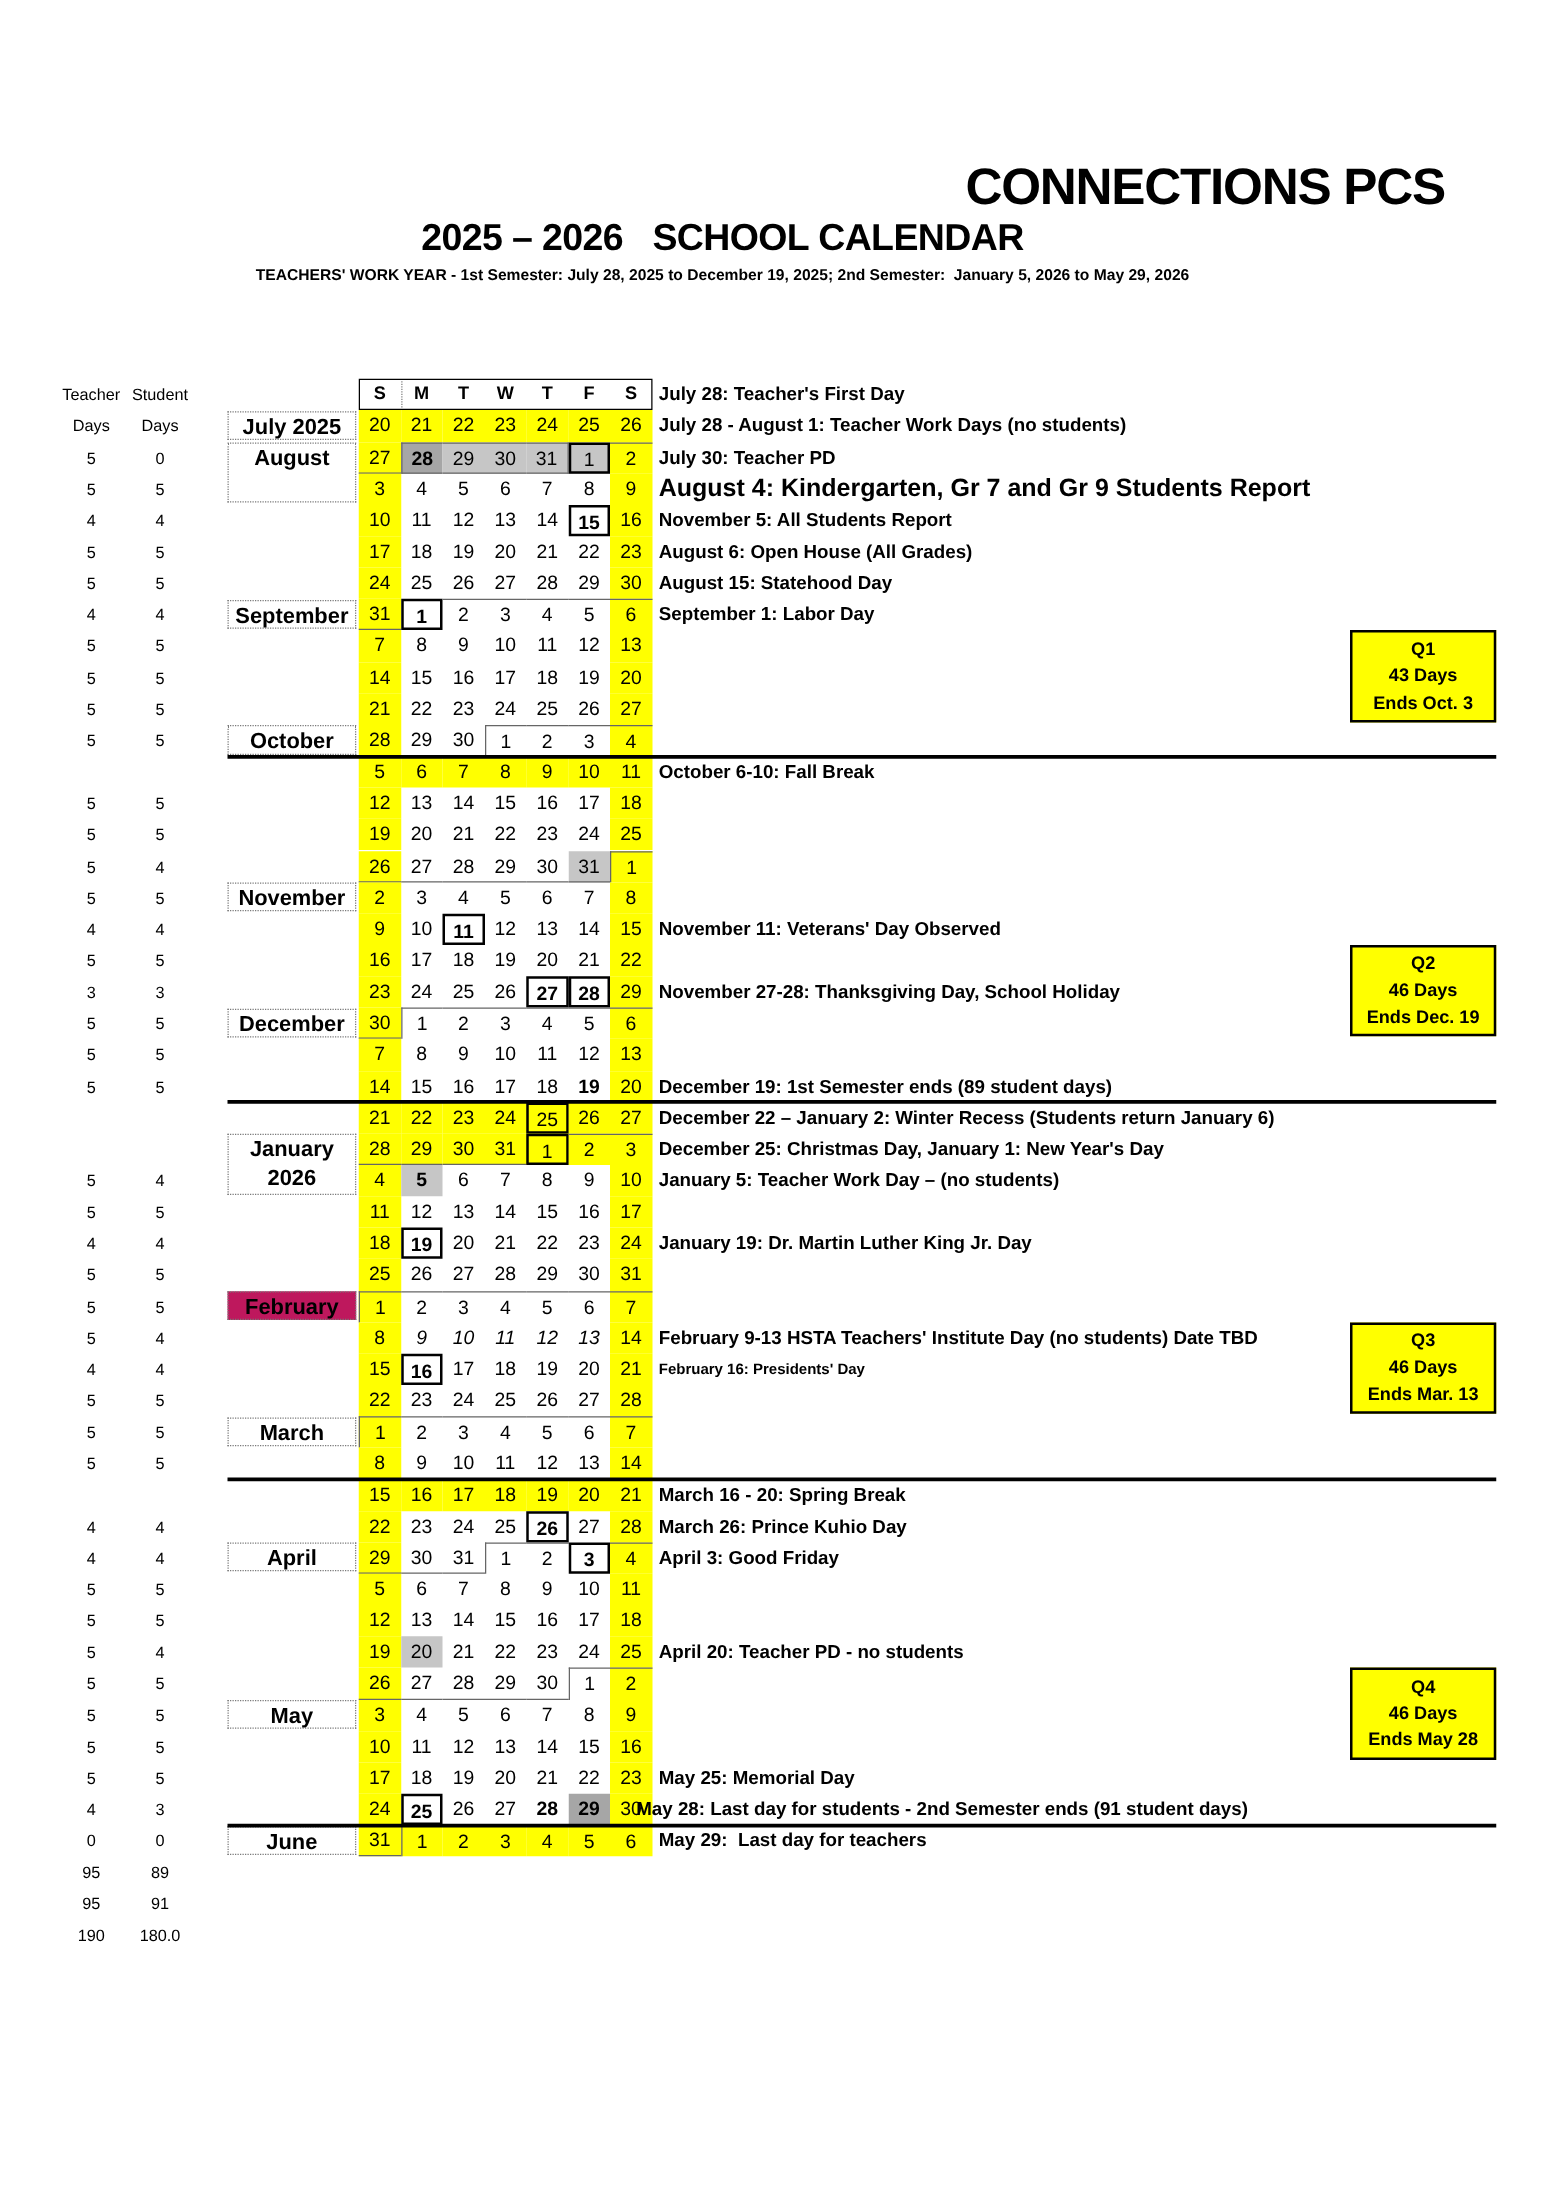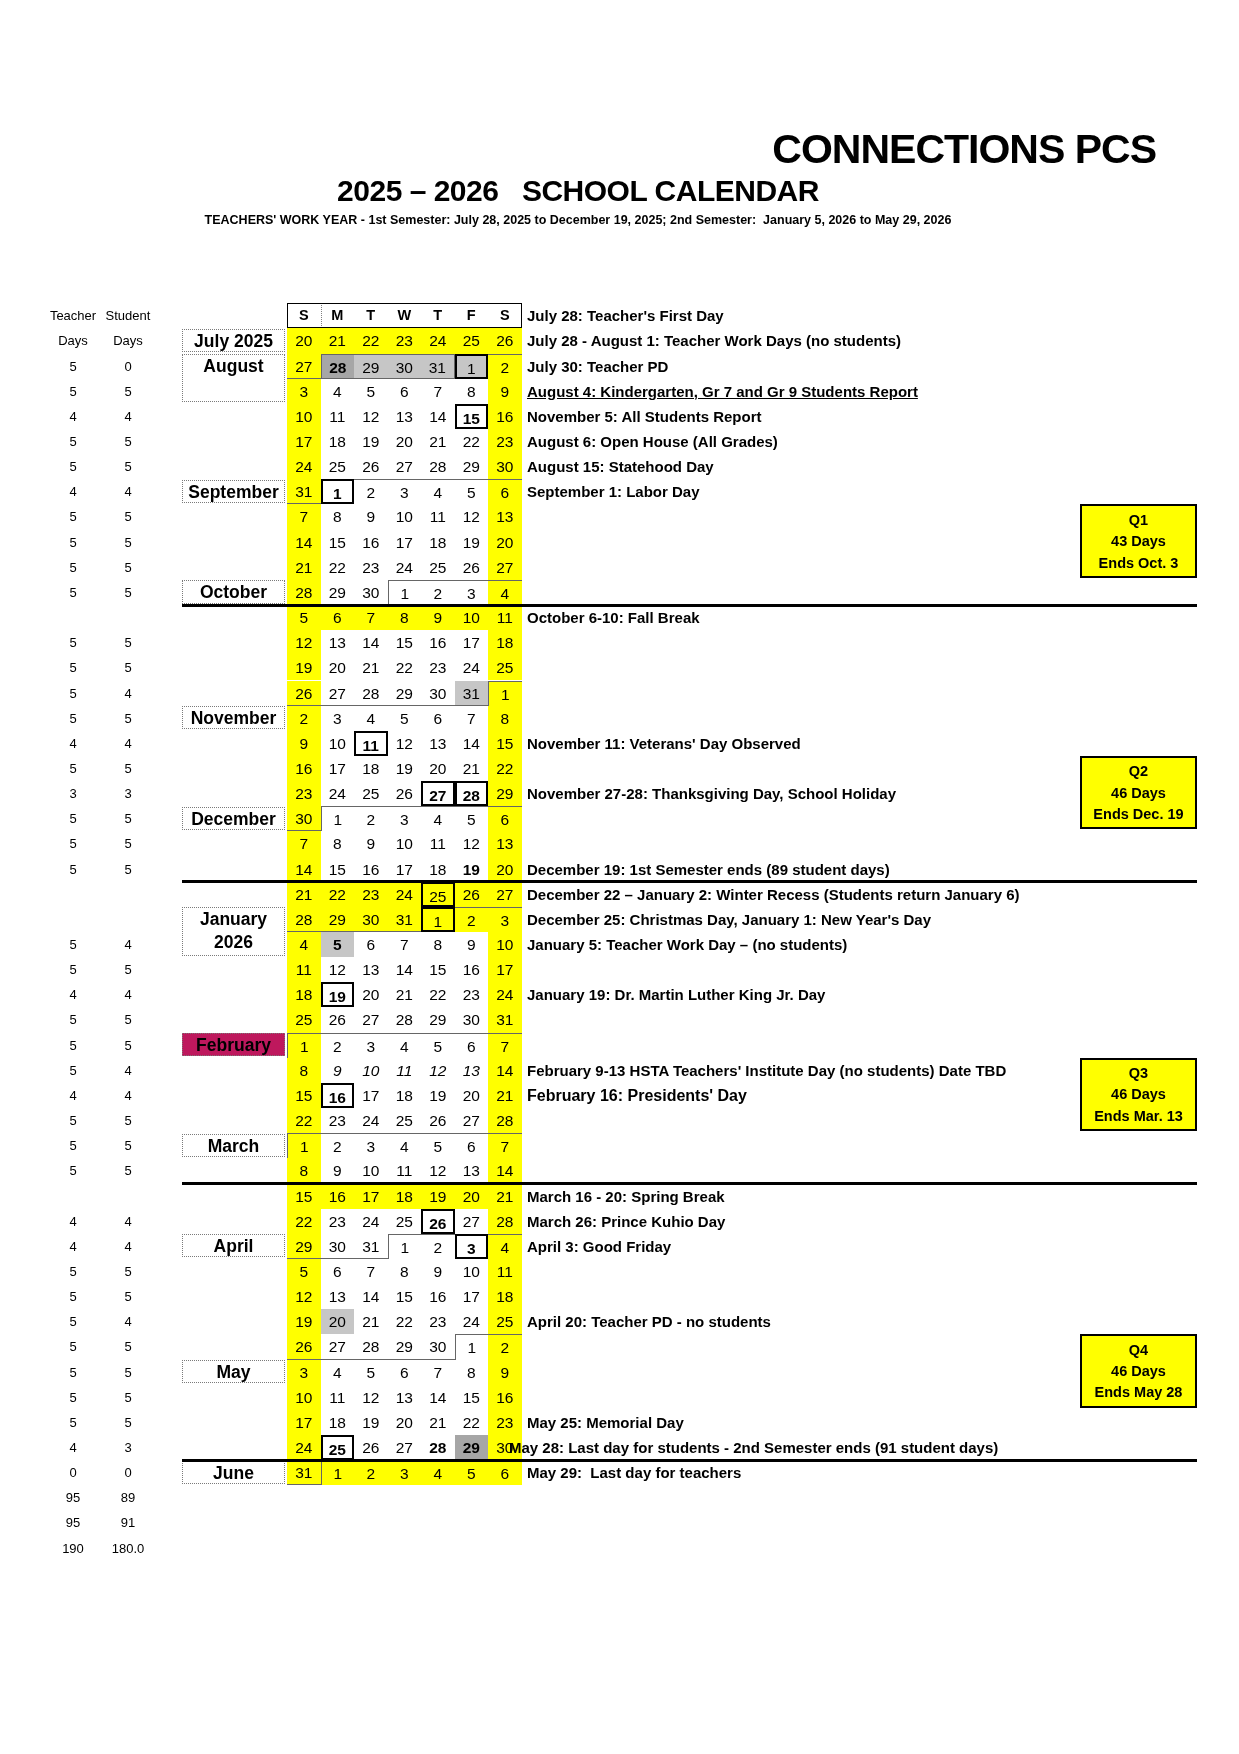--- a/index.html
+++ b/index.html
@@ -478,35 +478,35 @@
     <div class="abs" style="left: 488px; top: 1460.15px; width: 33.5px; height: 25.15px; line-height: 25.15px; text-align: center; font-size: 15.5px; background: rgb(255, 255, 0); border-top: 1.5px solid rgb(102, 102, 102);">6</div>
     <div class="abs" style="left: 45px; top: 1485.3px; width: 56px; height: 25.15px; line-height: 25.15px; text-align: center; font-size: 13px;">95</div>
     <div class="abs" style="left: 100px; top: 1485.3px; width: 56px; height: 25.15px; line-height: 25.15px; text-align: center; font-size: 13px;">89</div>
     <div class="abs" style="left: 45px; top: 1510.45px; width: 56px; height: 25.15px; line-height: 25.15px; text-align: center; font-size: 13px;">95</div>
     <div class="abs" style="left: 100px; top: 1510.45px; width: 56px; height: 25.15px; line-height: 25.15px; text-align: center; font-size: 13px;">91</div>
     <div class="abs" style="left: 45px; top: 1535.6px; width: 56px; height: 25.15px; line-height: 25.15px; text-align: center; font-size: 13px;">190</div>
     <div class="abs" style="left: 100px; top: 1535.6px; width: 56px; height: 25.15px; line-height: 25.15px; text-align: center; font-size: 13px;">180.0</div>
     <div class="abs" style="left: 527px; top: 303.25px; height: 25.15px; line-height: 25.15px; font-weight: 700; font-size: 15px; white-space: pre;">July 28: Teacher's First Day</div>
     <div class="abs" style="left: 527px; top: 328.4px; height: 25.15px; line-height: 25.15px; font-weight: 700; font-size: 15px; white-space: pre;">July 28 - August 1: Teacher Work Days (no students)</div>
     <div class="abs" style="left: 527px; top: 353.55px; height: 25.15px; line-height: 25.15px; font-weight: 700; font-size: 15px; white-space: pre;">July 30: Teacher PD</div>
-    <div class="abs" style="left: 527px; top: 378.7px; height: 25.15px; line-height: 25.15px; font-weight: 700; font-size: 15px; white-space: pre; text-decoration: underline;">August 4: Kindergarten, Gr 7 and Gr 9 Students Report</div>
+    <div class="abs" style="left: 527px; top: 378.7px; height: 25.15px; line-height: 25.15px; font-weight: 700; font-size: 20px; white-space: pre;">August 4: Kindergarten, Gr 7 and Gr 9 Students Report</div>
     <div class="abs" style="left: 527px; top: 403.85px; height: 25.15px; line-height: 25.15px; font-weight: 700; font-size: 15px; white-space: pre;">November 5: All Students Report</div>
     <div class="abs" style="left: 527px; top: 429px; height: 25.15px; line-height: 25.15px; font-weight: 700; font-size: 15px; white-space: pre;">August 6: Open House (All Grades)</div>
     <div class="abs" style="left: 527px; top: 454.15px; height: 25.15px; line-height: 25.15px; font-weight: 700; font-size: 15px; white-space: pre;">August 15: Statehood Day</div>
     <div class="abs" style="left: 527px; top: 479.3px; height: 25.15px; line-height: 25.15px; font-weight: 700; font-size: 15px; white-space: pre;">September 1: Labor Day</div>
     <div class="abs" style="left: 527px; top: 605.05px; height: 25.15px; line-height: 25.15px; font-weight: 700; font-size: 15px; white-space: pre;">October 6-10: Fall Break</div>
     <div class="abs" style="left: 527px; top: 730.8px; height: 25.15px; line-height: 25.15px; font-weight: 700; font-size: 15px; white-space: pre;">November 11: Veterans' Day Observed</div>
     <div class="abs" style="left: 527px; top: 781.1px; height: 25.15px; line-height: 25.15px; font-weight: 700; font-size: 15px; white-space: pre;">November 27-28: Thanksgiving Day, School Holiday</div>
     <div class="abs" style="left: 527px; top: 856.55px; height: 25.15px; line-height: 25.15px; font-weight: 700; font-size: 15px; white-space: pre;">December 19: 1st Semester ends (89 student days)</div>
     <div class="abs" style="left: 527px; top: 881.7px; height: 25.15px; line-height: 25.15px; font-weight: 700; font-size: 15px; white-space: pre;">December 22 – January 2: Winter Recess (Students return January 6)</div>
     <div class="abs" style="left: 527px; top: 906.85px; height: 25.15px; line-height: 25.15px; font-weight: 700; font-size: 15px; white-space: pre;">December 25: Christmas Day, January 1: New Year's Day</div>
     <div class="abs" style="left: 527px; top: 932px; height: 25.15px; line-height: 25.15px; font-weight: 700; font-size: 15px; white-space: pre;">January 5: Teacher Work Day – (no students)</div>
     <div class="abs" style="left: 527px; top: 982.3px; height: 25.15px; line-height: 25.15px; font-weight: 700; font-size: 15px; white-space: pre;">January 19: Dr. Martin Luther King Jr. Day</div>
     <div class="abs" style="left: 527px; top: 1057.75px; height: 25.15px; line-height: 25.15px; font-weight: 700; font-size: 15px; white-space: pre;">February 9-13 HSTA Teachers' Institute Day (no students) Date TBD</div>
-    <div class="abs" style="left: 527px; top: 1082.9px; height: 25.15px; line-height: 25.15px; font-weight: 700; font-size: 16px; white-space: pre;">February 16: Presidents' Day</div>
+    <div class="abs" style="left: 527px; top: 1082.9px; height: 25.15px; line-height: 25.15px; font-weight: 700; font-size: 12px; white-space: pre;">February 16: Presidents' Day</div>
     <div class="abs" style="left: 527px; top: 1183.5px; height: 25.15px; line-height: 25.15px; font-weight: 700; font-size: 15px; white-space: pre;">March 16 - 20: Spring Break</div>
     <div class="abs" style="left: 527px; top: 1208.65px; height: 25.15px; line-height: 25.15px; font-weight: 700; font-size: 15px; white-space: pre;">March 26: Prince Kuhio Day</div>
     <div class="abs" style="left: 527px; top: 1233.8px; height: 25.15px; line-height: 25.15px; font-weight: 700; font-size: 15px; white-space: pre;">April 3: Good Friday</div>
     <div class="abs" style="left: 527px; top: 1309.25px; height: 25.15px; line-height: 25.15px; font-weight: 700; font-size: 15px; white-space: pre;">April 20: Teacher PD - no students</div>
     <div class="abs" style="left: 527px; top: 1409.85px; height: 25.15px; line-height: 25.15px; font-weight: 700; font-size: 15px; white-space: pre;">May 25: Memorial Day</div>
     <div class="abs" style="left: 509px; top: 1435px; height: 25.15px; line-height: 25.15px; font-weight: 700; font-size: 15px; white-space: pre;">May 28: Last day for students - 2nd Semester ends (91 student days)</div>
     <div class="abs" style="left: 527px; top: 1460.15px; height: 25.15px; line-height: 25.15px; font-weight: 700; font-size: 15px; white-space: pre;">May 29:  Last day for teachers</div>
     <div class="abs" style="left: 182px; top: 603.55px; width: 1015px; height: 3px; background: rgb(0, 0, 0); z-index: 5;"></div>
     <div class="abs" style="left: 182px; top: 880.2px; width: 1015px; height: 3px; background: rgb(0, 0, 0); z-index: 5;"></div>
     <div class="abs" style="left: 182px; top: 1182px; width: 1015px; height: 3px; background: rgb(0, 0, 0); z-index: 5;"></div>

